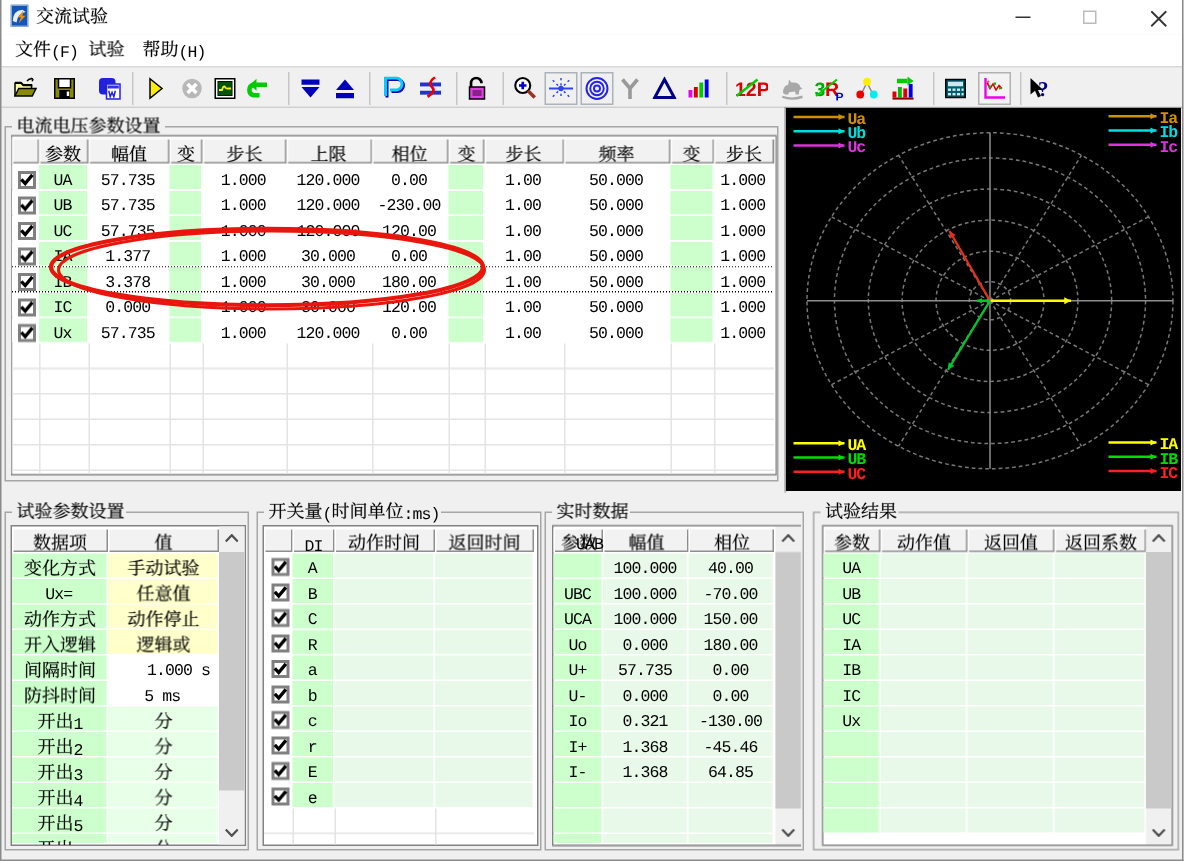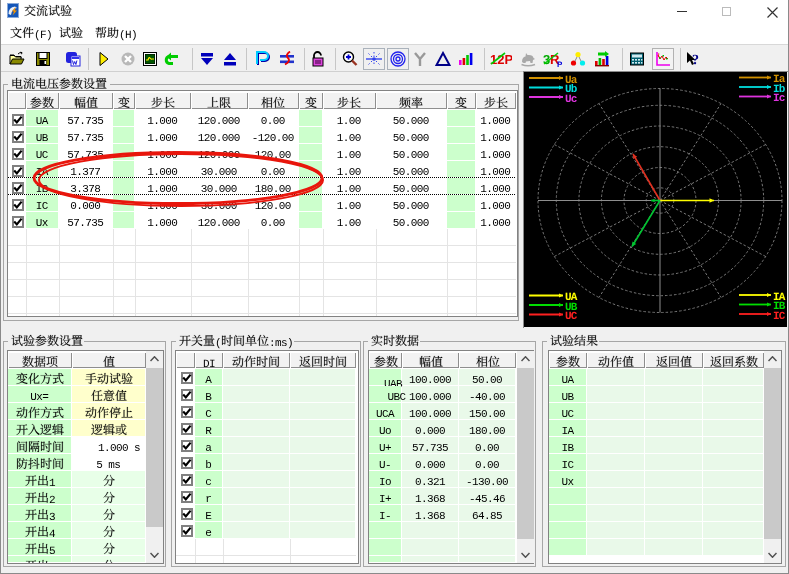--- a/index.html
+++ b/index.html
@@ -368,21 +368,21 @@
 <div class="a" style="left:446.5px;top:127px;width:28px;height:16px;background:#ccffcc"></div>
 <div class="a" style="left:475.5px;top:127px;width:39.5px;height:16px;background:#fff"></div>
 <div class="cb" style="left:12px;top:131px"></div>
 <svg class="a" style="left:12px;top:131px" width="12" height="12">
     <path d="M2.2 5.6 L4.8 8.4 L9.6 2.6" stroke="#000" stroke-width="2.2" fill="none"></path>
   </svg>
 <div class="n" style="left:26px;top:130px;width:31.5px;line-height:16px">UB</div>
 <div class="n" style="left:58.5px;top:130px;width:53.5px;line-height:16px">57.735</div>
 <div class="n" style="left:134.5px;top:130px;width:55.5px;line-height:16px">1.000</div>
 <div class="n" style="left:191px;top:130px;width:55.5px;line-height:16px">120.000</div>
-<div class="n" style="left:247.5px;top:130px;width:50.5px;line-height:16px">-120.00</div>
+<div class="n" style="left:247.5px;top:130px;width:50.5px;line-height:16px">-230.00</div>
 <div class="n" style="left:322.5px;top:130px;width:52.5px;line-height:16px">1.00</div>
 <div class="n" style="left:376px;top:130px;width:69.5px;line-height:16px">50.000</div>
 <div class="n" style="left:475.5px;top:130px;width:39.5px;line-height:16px">1.000</div>
 <div class="a" style="left:8px;top:144px;width:17px;height:16px;background:#fff"></div>
 <div class="a" style="left:26px;top:144px;width:31.5px;height:16px;background:#ccffcc"></div>
 <div class="a" style="left:58.5px;top:144px;width:53.5px;height:16px;background:#fff"></div>
 <div class="a" style="left:113px;top:144px;width:20.5px;height:16px;background:#ccffcc"></div>
 <div class="a" style="left:134.5px;top:144px;width:55.5px;height:16px;background:#fff"></div>
 <div class="a" style="left:191px;top:144px;width:55.5px;height:16px;background:#fff"></div>
 <div class="a" style="left:247.5px;top:144px;width:50.5px;height:16px;background:#fff"></div>
@@ -894,29 +894,29 @@
     <use href="#c503c" x="12" y="10.0"></use>
   </svg>
 <div class="hd" style="left:459px;top:352px;width:57px;height:16px"></div>
 <svg class="z" style="left:475.5px;top:356px" width="26" height="15" fill="#000" stroke="#000" stroke-width="0.15">
     <use href="#c76f8" x="0" y="10.0"></use>
     <use href="#c4f4d" x="12" y="10.0"></use>
   </svg>
 <div class="a" style="left:369px;top:369px;width:32px;height:16px;background:#ccffcc"></div>
 <div class="a" style="left:402px;top:369px;width:56px;height:16px;background:#e9f9e9"></div>
 <div class="a" style="left:459px;top:369px;width:56px;height:16px;background:#e9f9e9"></div>
-<div class="n" style="left:369px;top:376px;width:48px;line-height:16px">UAB</div>
+<div class="n" style="left:369px;top:356px;width:48px;line-height:16px">UAB</div>
 <div class="n" style="left:402px;top:372px;width:56px;line-height:16px">100.000</div>
-<div class="n" style="left:459px;top:372px;width:56px;line-height:16px">50.00</div>
+<div class="n" style="left:459px;top:372px;width:56px;line-height:16px">40.00</div>
 <div class="a" style="left:369px;top:386px;width:32px;height:16px;background:#ccffcc"></div>
 <div class="a" style="left:402px;top:386px;width:56px;height:16px;background:#e9f9e9"></div>
 <div class="a" style="left:459px;top:386px;width:56px;height:16px;background:#e9f9e9"></div>
-<div class="n" style="left:369px;top:389px;width:55px;line-height:16px">UBC</div>
+<div class="n" style="left:369px;top:389px;width:32px;line-height:16px">UBC</div>
 <div class="n" style="left:402px;top:389px;width:56px;line-height:16px">100.000</div>
-<div class="n" style="left:459px;top:389px;width:56px;line-height:16px">-40.00</div>
+<div class="n" style="left:459px;top:389px;width:56px;line-height:16px">-70.00</div>
 <div class="a" style="left:369px;top:403px;width:32px;height:16px;background:#ccffcc"></div>
 <div class="a" style="left:402px;top:403px;width:56px;height:16px;background:#e9f9e9"></div>
 <div class="a" style="left:459px;top:403px;width:56px;height:16px;background:#e9f9e9"></div>
 <div class="n" style="left:369px;top:406px;width:32px;line-height:16px">UCA</div>
 <div class="n" style="left:402px;top:406px;width:56px;line-height:16px">100.000</div>
 <div class="n" style="left:459px;top:406px;width:56px;line-height:16px">150.00</div>
 <div class="a" style="left:369px;top:420px;width:32px;height:16px;background:#ccffcc"></div>
 <div class="a" style="left:402px;top:420px;width:56px;height:16px;background:#e9f9e9"></div>
 <div class="a" style="left:459px;top:420px;width:56px;height:16px;background:#e9f9e9"></div>
 <div class="n" style="left:369px;top:423px;width:32px;line-height:16px">Uo</div>

